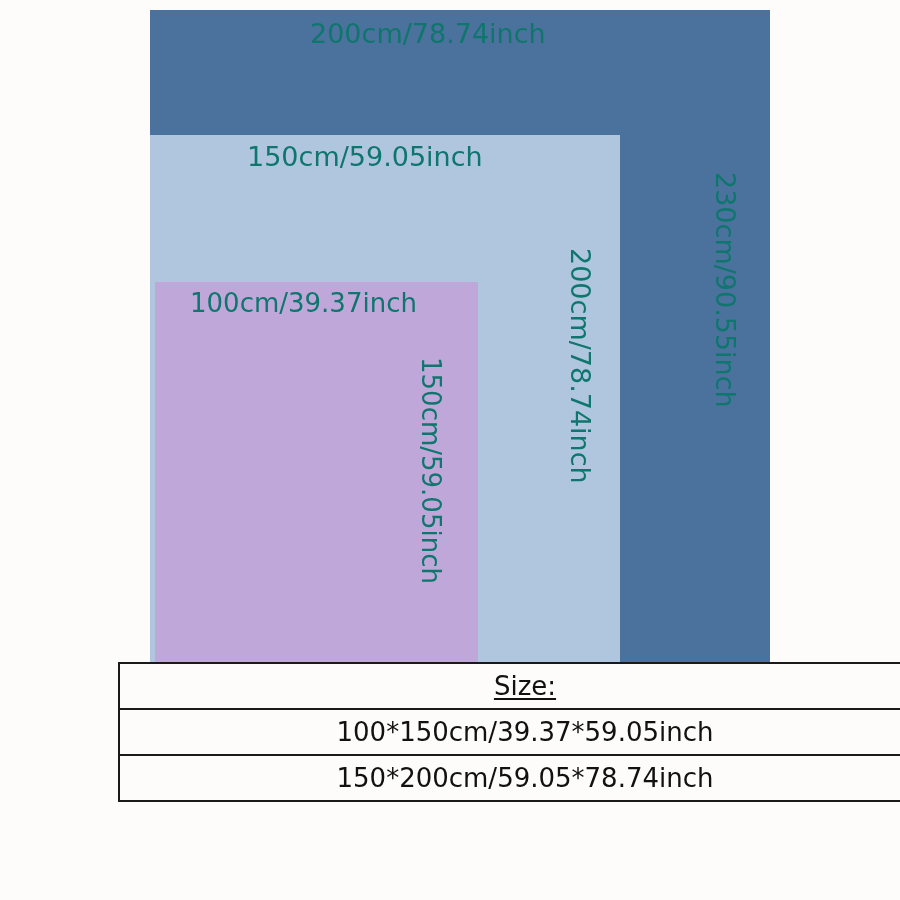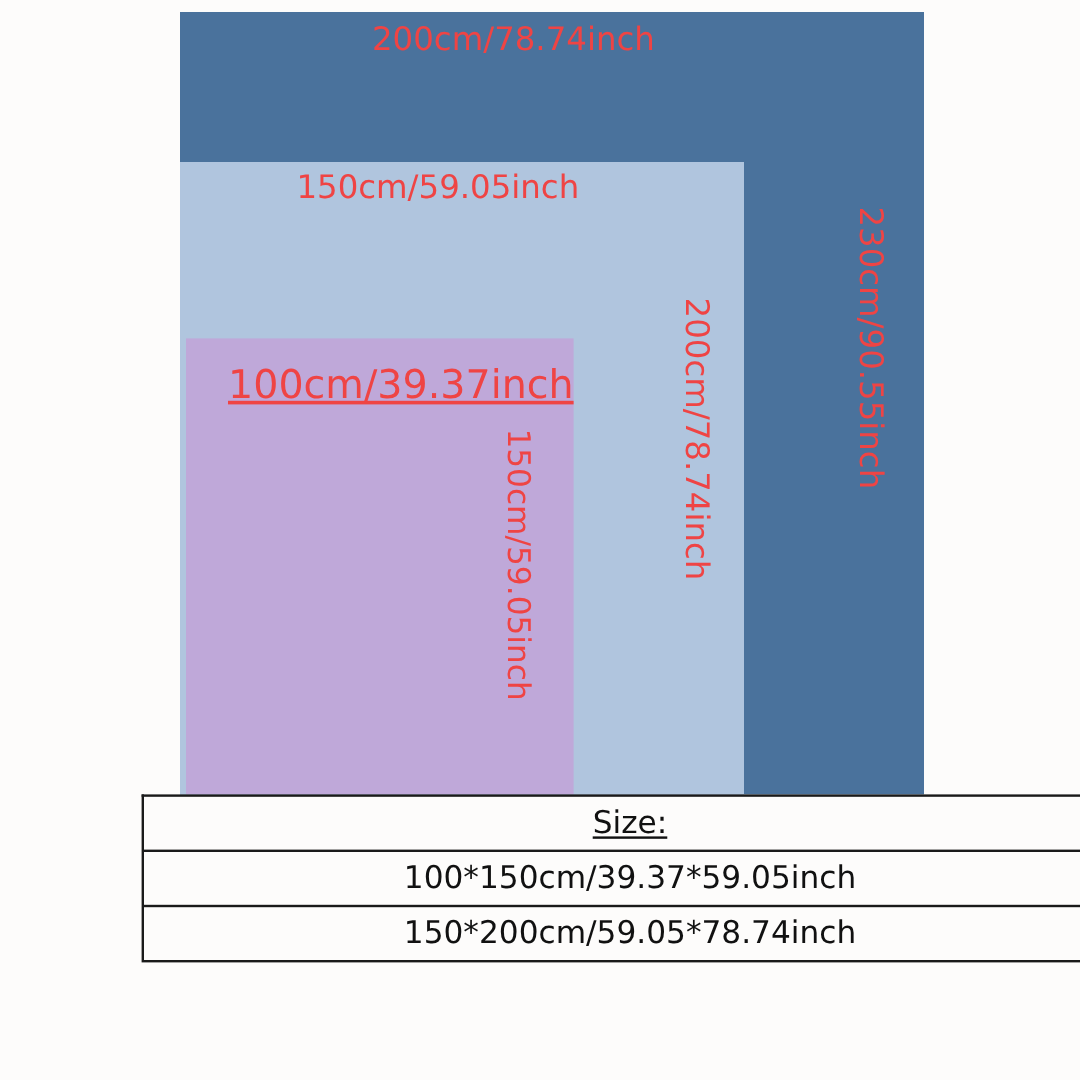--- a/index.html
+++ b/index.html
@@ -42,21 +42,21 @@
     left: 155px;
     top: 282px;
     width: 323px;
     height: 380px;
     background: #bfa8d9;
   }
 
   
   .dim-label {
     position: absolute;
-    color: #ef4444;
+    color: #0f766e;
     font-size: 27px;
     line-height: 1;
     white-space: nowrap;
     letter-spacing: 0px;
   }
   .vertical {
     writing-mode: vertical-rl;
     text-orientation: mixed;
   }
 
@@ -71,23 +71,22 @@
   #label-medium-top {
     left: 247px;
     top: 143px;
   }
   #label-medium-right {
     left: 567px;
     top: 248px;
   }
   #label-small-top {
     left: 190px;
-    top: 304px;
-    font-size: 33px;
-    text-decoration: underline;
+    top: 290px;
+    font-size: 26px;
   }
   #label-small-right {
     left: 418px;
     top: 357px;
     font-size: 26px;
   }
 
   
   #size-table {
     position: absolute;

